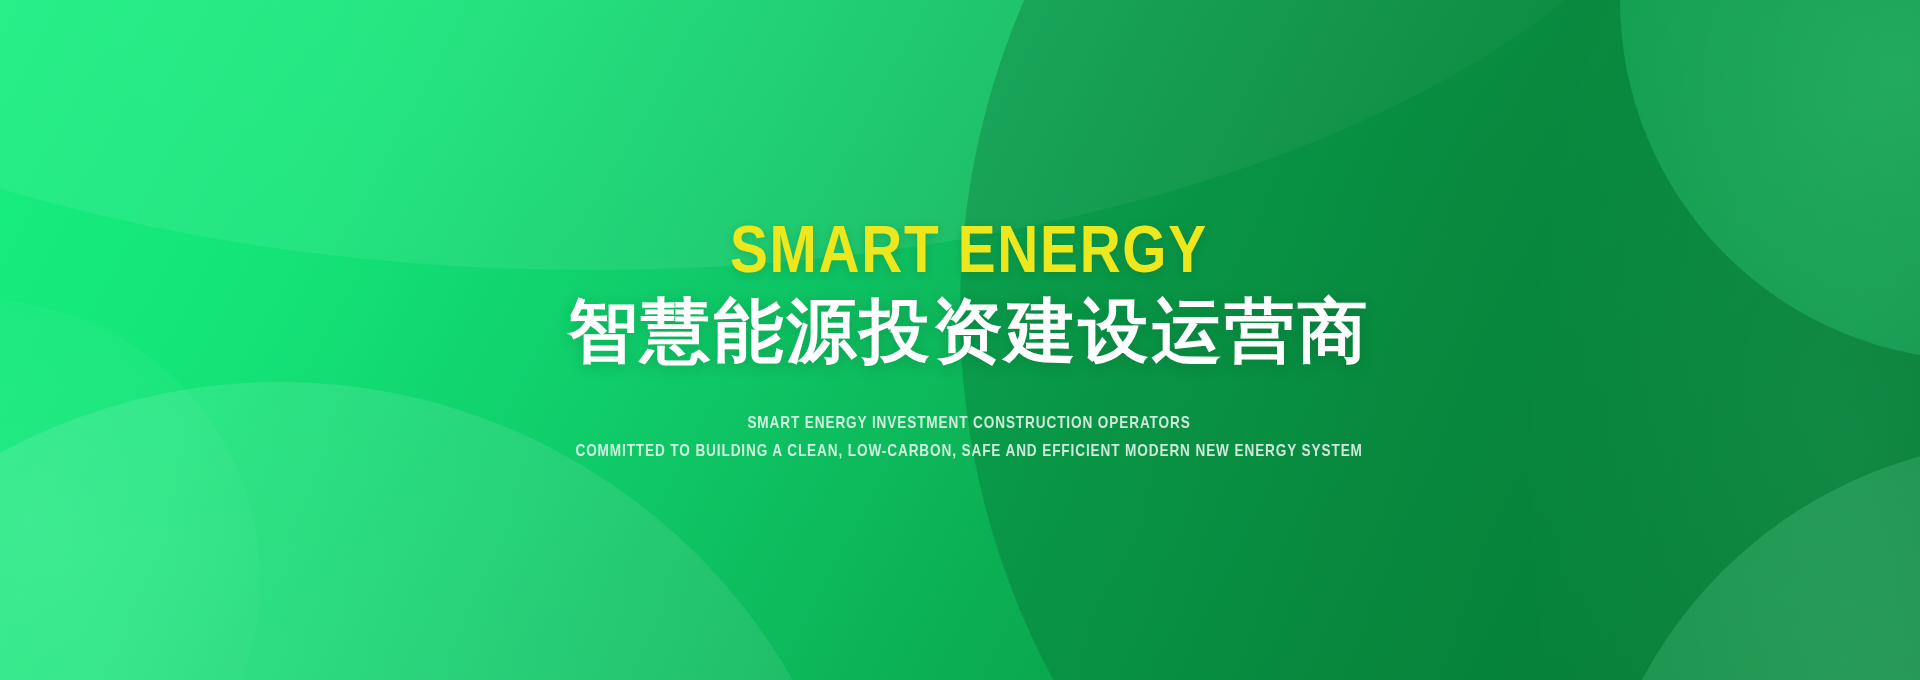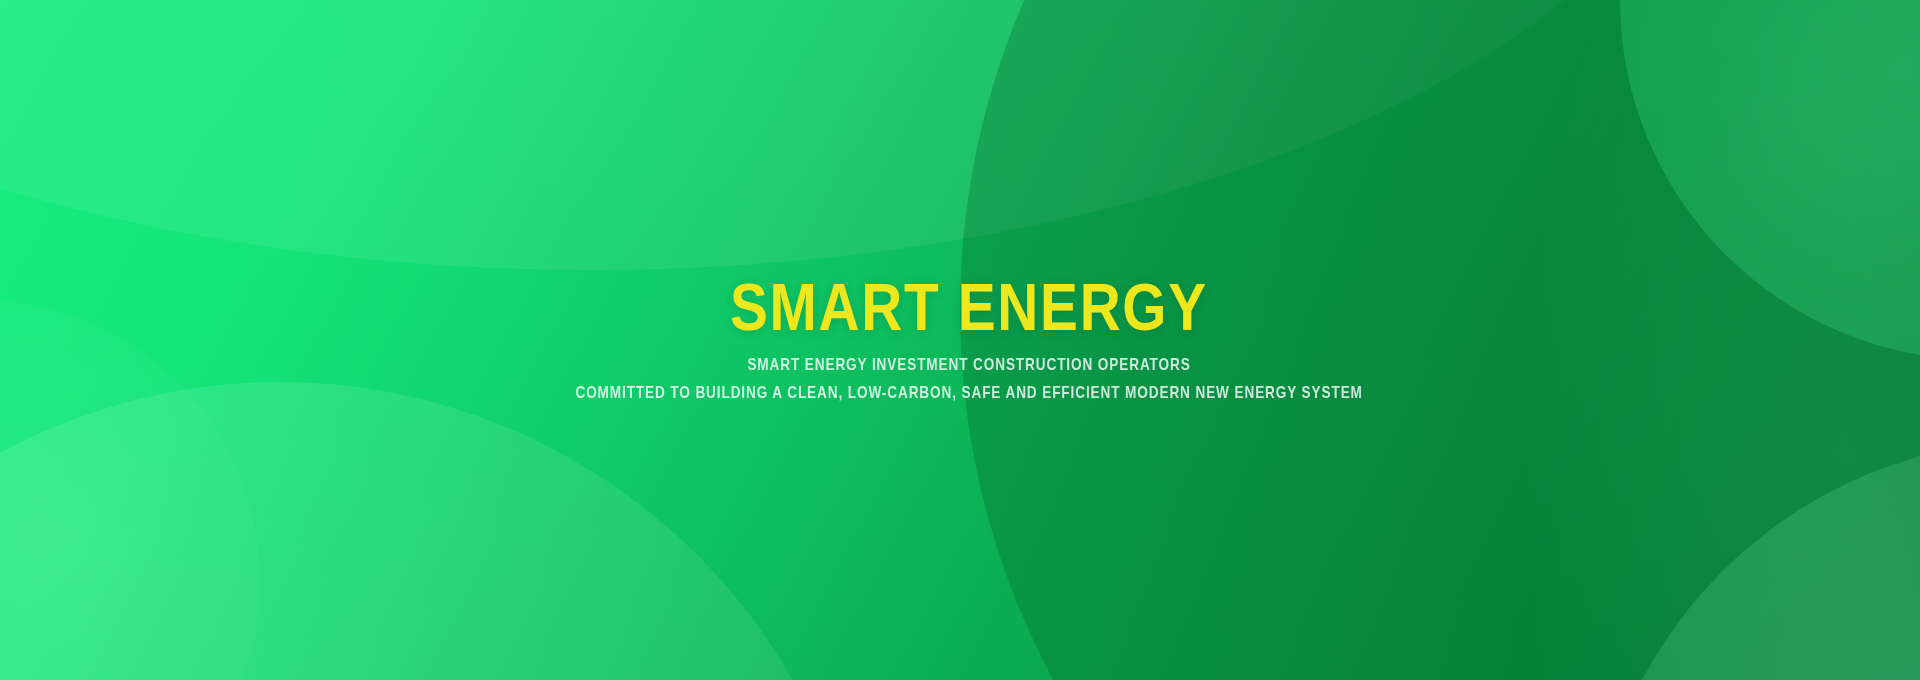--- a/index.html
+++ b/index.html
@@ -191,20 +191,21 @@
   <div class="blob blob-bottom-left"></div>
   <div class="blob blob-right-dark"></div>
   <div class="blob blob-mid-right-band"></div>
   <div class="blob blob-top-right-light"></div>
   <div class="blob blob-bottom-right-light"></div>
 
   <div class="content">
 
     <div class="title-en">SMART ENERGY</div>
 
+    <div class="title-cn">智慧能源投资建设运营商</div>
 
 
     <div class="caption">SMART ENERGY INVESTMENT CONSTRUCTION OPERATORS</div>
 
     <div class="caption">COMMITTED TO BUILDING A CLEAN, LOW-CARBON, SAFE AND EFFICIENT MODERN NEW ENERGY SYSTEM</div>
 
   </div>
 </div>
 
 </body></html>

